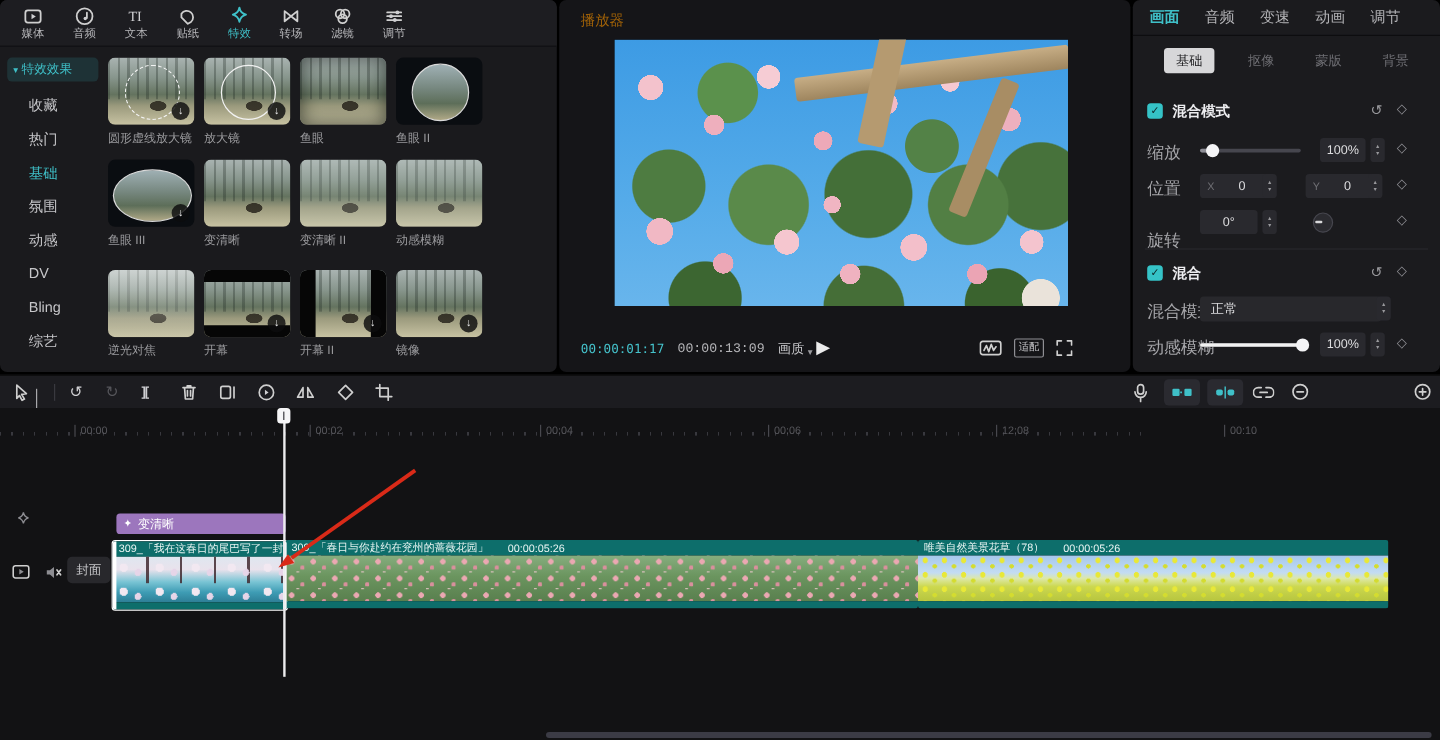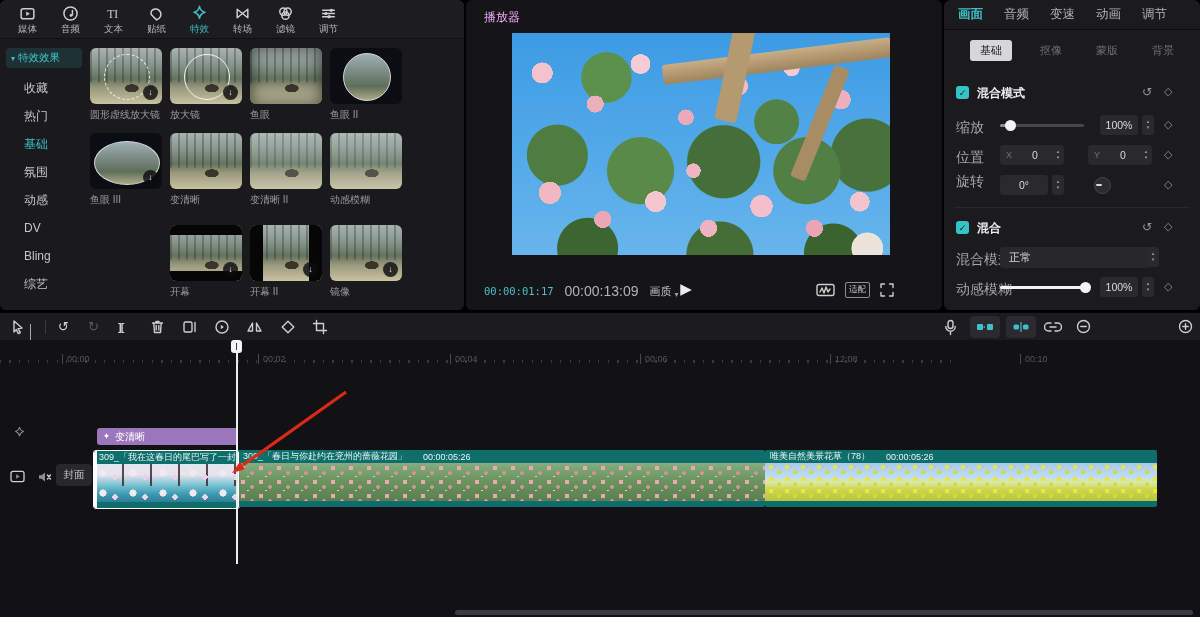--- a/index.html
+++ b/index.html
@@ -40,21 +40,21 @@
   .ov-vig{position:absolute;inset:0;box-shadow:inset 0 0 16px rgba(5,10,8,.65);border-radius:6px}
   .ov-bright{position:absolute;inset:0;background:linear-gradient(180deg,rgba(255,255,255,.42),rgba(255,255,255,.06))}
   .ov-haze{position:absolute;inset:0;background:rgba(205,215,210,.18)}
   .ov-letter{position:absolute;inset:0;box-shadow:inset 0 10px 0 #060606,inset 0 -10px 0 #060606}
   .ov-pillar{position:absolute;inset:0;box-shadow:inset 13px 0 0 #060606,inset -13px 0 0 #060606}
   .dl-badge{position:absolute;right:4px;bottom:4px;width:15px;height:15px;border-radius:50%;background:rgba(12,12,14,.82);display:flex;align-items:center;justify-content:center;color:#e8e8e8;font-size:9px;line-height:1}
   .fx-label{margin-top:4px;font-size:10px;color:#9b9b9e;white-space:nowrap;overflow:hidden;max-width:78px}
 
   
   #player-panel{left:466px;top:0;width:476px;height:310px;background:#151518}
-  .player-title{position:absolute;left:18px;top:9px;font-size:12px;color:#f0abfc}
+  .player-title{position:absolute;left:18px;top:9px;font-size:12px;color:#a16207}
   .video-frame{position:absolute;left:46px;top:33px;width:378px;height:222px;background:#05070a;overflow:hidden}
   .rose-base{position:absolute;inset:0;
     background-image:
       radial-gradient(circle 16px at 8% 18%,#f3c2cc 65%,transparent 66%),
       radial-gradient(circle 13px at 22% 32%,#eeafbd 65%,transparent 66%),
       radial-gradient(circle 15px at 34% 14%,#f6ccd4 65%,transparent 66%),
       radial-gradient(circle 12px at 46% 38%,#eda9b8 65%,transparent 66%),
       radial-gradient(circle 14px at 60% 24%,#f2bac6 65%,transparent 66%),
       radial-gradient(circle 12px at 74% 16%,#f5c8d1 65%,transparent 66%),
       radial-gradient(circle 15px at 87% 30%,#eeb0be 65%,transparent 66%),
@@ -80,21 +80,21 @@
       radial-gradient(circle 13px at 80% 88%,#eba4b4 65%,transparent 66%),
       radial-gradient(circle 15px at 92% 76%,#f4c4ce 65%,transparent 66%),
       radial-gradient(circle 11px at 48% 62%,#f0b5c2 65%,transparent 66%),
       radial-gradient(circle 26px at 94% 97%,#eae3da 60%,transparent 62%),
       radial-gradient(circle 50px at 20% 97%,#3c6631 60%,transparent 62%),
       radial-gradient(circle 55px at 55% 100%,#456e37 60%,transparent 62%),
       radial-gradient(circle 48px at 85% 99%,#3a632e 60%,transparent 62%)}
   .player-controls{position:absolute;left:0;bottom:8px;width:440px;height:22px}
   .time-group{position:absolute;left:18px;top:3px;display:flex;gap:11px;align-items:center}
   .time-cur{font-family:"DejaVu Sans Mono",monospace;font-size:10.5px;color:#45c2cb}
-  .time-total{font-family:Liberation Sans, sans-serif;font-size:14px;color:#b3b3b6}
+  .time-total{font-family:Liberation Mono, monospace;font-size:11px;color:#b3b3b6}
   .quality-btn{font-size:11px;color:#c9c9cc;display:flex;gap:3px;align-items:flex-end;cursor:pointer}
   .play-btn{position:absolute;left:50%;transform:translateX(-50%);top:0;font-size:15px;color:#ececec;cursor:pointer}
   .pc-right{position:absolute;right:12px;top:2px;display:flex;gap:10px;align-items:center}
   .fit-btn{border:1px solid #8f8f94;border-radius:2px;font-size:8.5px;color:#c3c3c6;padding:1px 3px;cursor:pointer}
 
   
   #inspector{left:944px;top:0;width:256px;height:310px;background:#1b1b1e}
   .insp-tabs{position:absolute;left:0;top:0;width:256px;height:29px;display:flex;align-items:center;padding-left:14px;gap:21px;border-bottom:1px solid #0d0d0f}
   .insp-tab{font-size:12.5px;color:#b3b3b6;cursor:pointer}
   .insp-tab.active{color:#3fc0c8;font-weight:bold}
@@ -311,20 +311,26 @@
     </div>
     <div class="fx-label">变清晰 II</div>
   </div>
   <div class="fx-item" style="left:330px;top:133px">
     <div class="fx-thumb">
       <span class="ov-haze"></span>
     </div>
     <div class="fx-label">动感模糊</div>
   </div>
 
+  <div class="fx-item" style="left:90px;top:225px">
+    <div class="fx-thumb">
+      <span class="ov-bright"></span>
+    </div>
+    <div class="fx-label">逆光对焦</div>
+  </div>
   <div class="fx-item" style="left:170px;top:225px">
     <div class="fx-thumb">
       <span class="ov-letter"></span>
       <span class="dl-badge">↓</span>
     </div>
     <div class="fx-label">开幕</div>
   </div>
   <div class="fx-item" style="left:250px;top:225px">
     <div class="fx-thumb">
       <span class="ov-pillar"></span>
@@ -417,21 +423,21 @@
   <span class="xybox" style="left:144px;top:145px">
     <span class="axis">Y</span>
     <span class="val">0</span>
   </span>
   <span class="stepper" style="left:196px;top:145px">
       <span>▲</span>
       <span>▼</span>
     </span>
   <span class="kf" style="top:149px">◇</span>
 
-  <span class="row-label" style="top:173px">旋转</span>
+  <span class="row-label" style="top:192px">旋转</span>
   <span class="vbox" style="left:56px;top:175px;width:48px">0°</span>
   <span class="stepper" style="left:108px;top:175px">
       <span>▲</span>
       <span>▼</span>
     </span>
   <span class="rot-knob" style="left:150px;top:177px"></span>
   <span class="kf" style="top:179px">◇</span>
 
   <div class="insp-divider" style="top:207px"></div>
 

